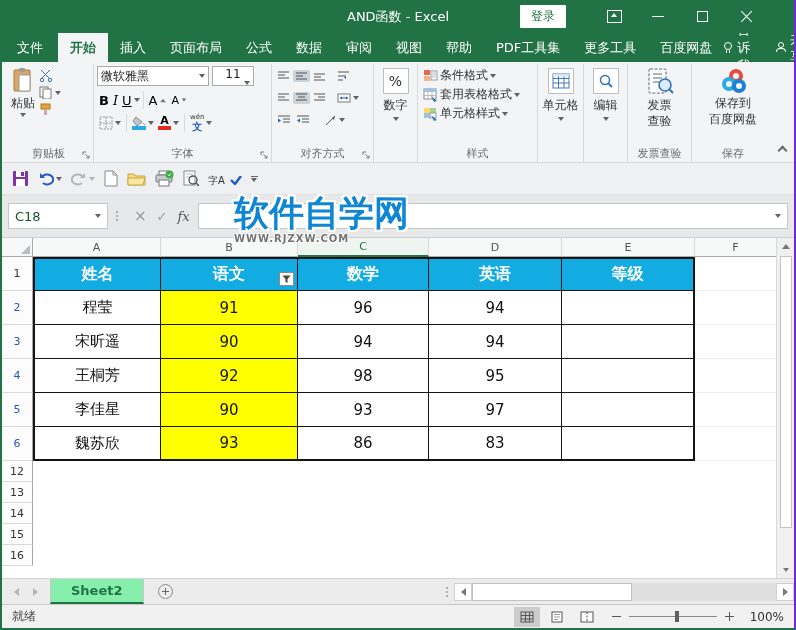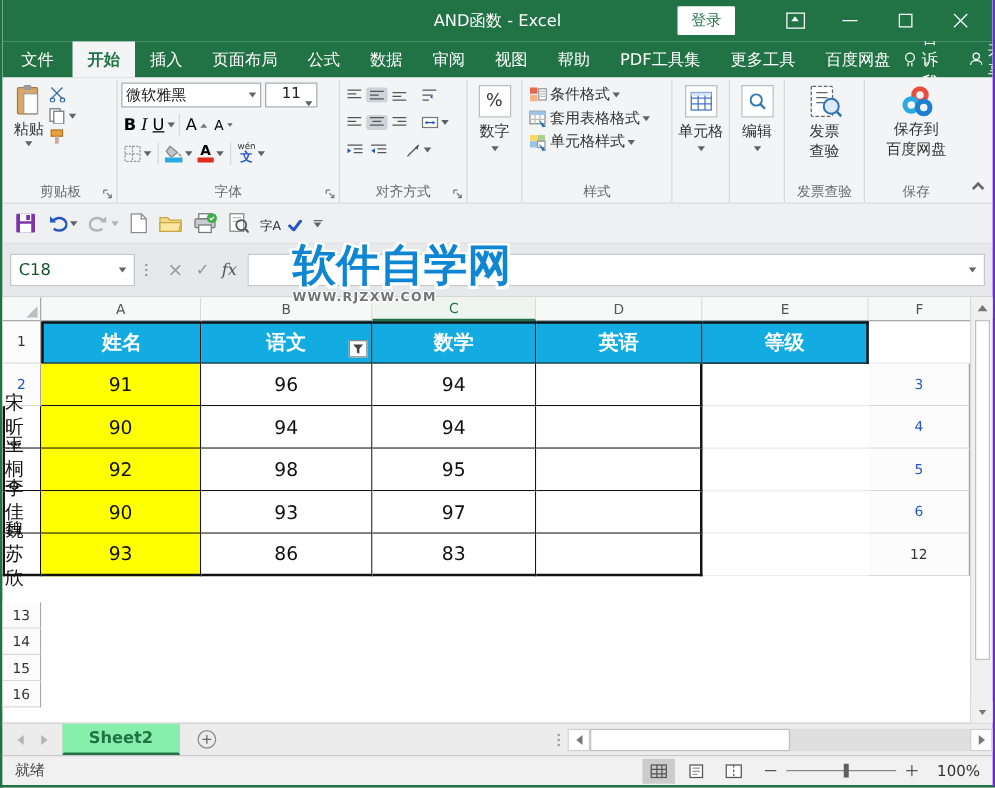--- a/index.html
+++ b/index.html
@@ -3,21 +3,21 @@
 <meta charset="utf-8">
 <style>
   * { margin:0; padding:0; box-sizing:border-box; }
   body { font-family:"DejaVu Sans","Liberation Sans",sans-serif; background:#888; }
   .win { position:relative; width:796px; height:630px; background:#fff; overflow:hidden;
          border-left:2px solid #217346; border-right:2px solid #6d28d9; border-bottom:2px solid #217346; }
 
   
   .titlebar { position:relative; height:33px; background:#217346; display:flex; align-items:center; }
   .title { position:absolute; left:50%; transform:translateX(-50%); color:#fff; font-size:13px; white-space:nowrap; }
-  .tb-right { position:absolute; right:4px; display:flex; align-items:center; gap:0; }
+  .tb-right { position:absolute; right:26px; display:flex; align-items:center; gap:0; }
   .login-btn { background:#fff; color:#217346; font-size:12px; padding:3px 11px; border-radius:1px; margin-right:26px; cursor:default; }
   .tb-btn { width:44px; height:26px; display:flex; align-items:center; justify-content:center; color:#fff; }
   .ro-icon { width:15px; height:13px; border:1px solid #fff; position:relative; }
   .ro-icon i { position:absolute; left:50%; top:2px; transform:translateX(-50%); width:0; height:0;
                border-left:3px solid transparent; border-right:3px solid transparent; border-bottom:4px solid #fff; }
   .min-glyph { width:12px; border-top:1px solid #fff; }
   .max-glyph { width:11px; height:11px; border:1px solid #fff; }
   .close-glyph { position:relative; width:13px; height:13px; }
   .close-glyph::before,.close-glyph::after { content:""; position:absolute; left:-1px; top:6px; width:15px; border-top:1px solid #fff; }
   .close-glyph::before { transform:rotate(45deg);} .close-glyph::after { transform:rotate(-45deg);}
@@ -601,20 +601,21 @@
               <path d="M0.5 0.5h8L5.5 4v4l-2-1V4z" fill="#444"></path>
             </svg>
           </span>
       </div>
       <div class="tc hb rtop">数学</div>
       <div class="tc hb rtop">英语</div>
       <div class="tc hb cE rtop">等级</div>
       <div class="fcol"></div>
 
       <div class="rh blue">2</div>
+      <div class="tc cA">程莹</div>
       <div class="tc yellow">91</div>
       <div class="tc">96</div>
       <div class="tc">94</div>
       <div class="tc cE"></div>
       <div class="fcol"></div>
 
       <div class="rh blue">3</div>
       <div class="tc cA">宋昕遥</div>
       <div class="tc yellow">90</div>
       <div class="tc">94</div>

